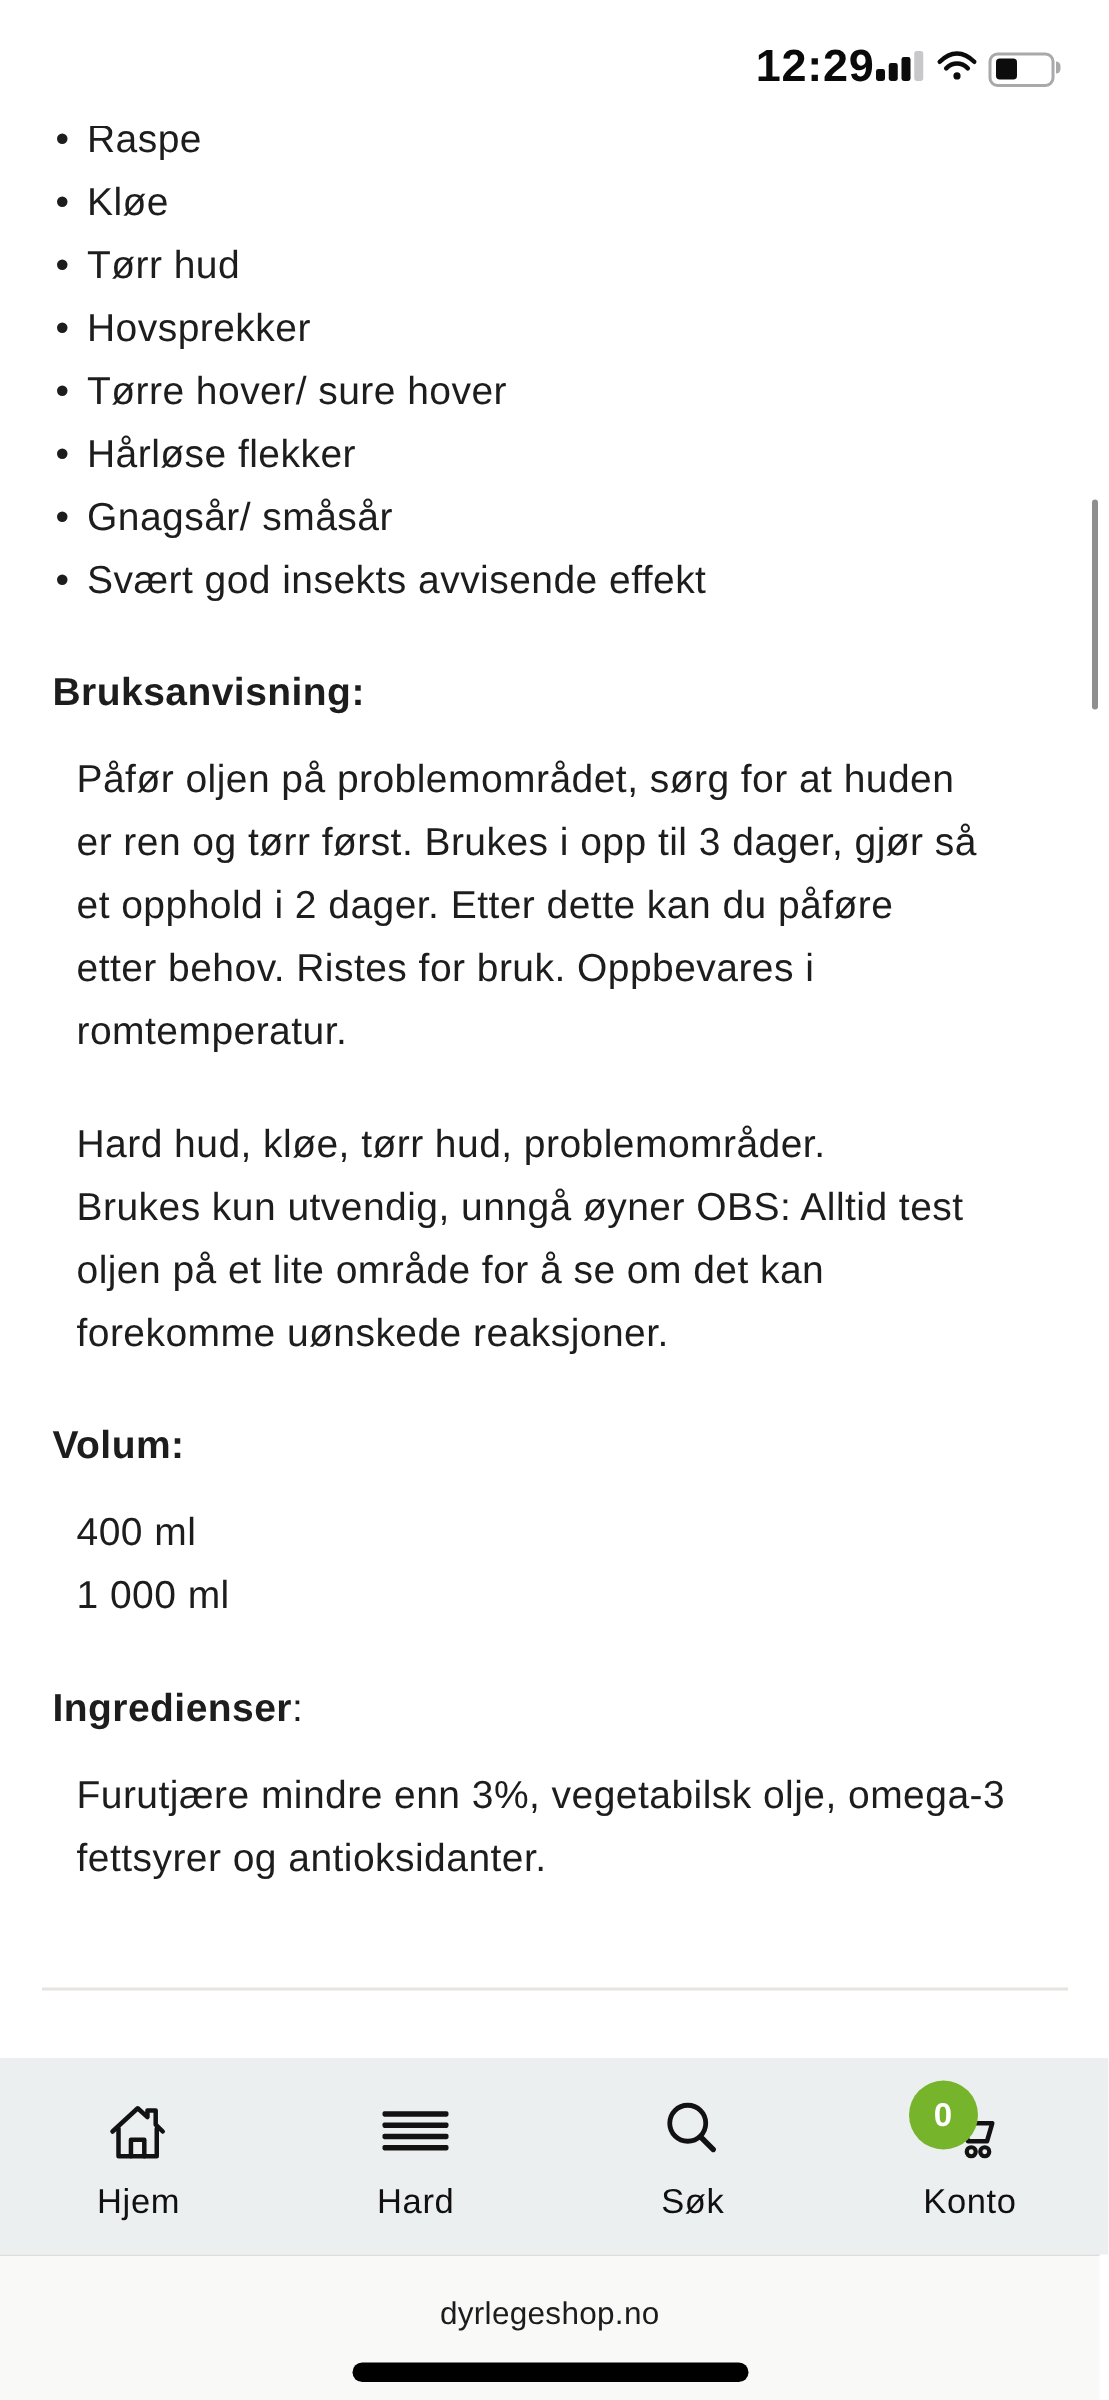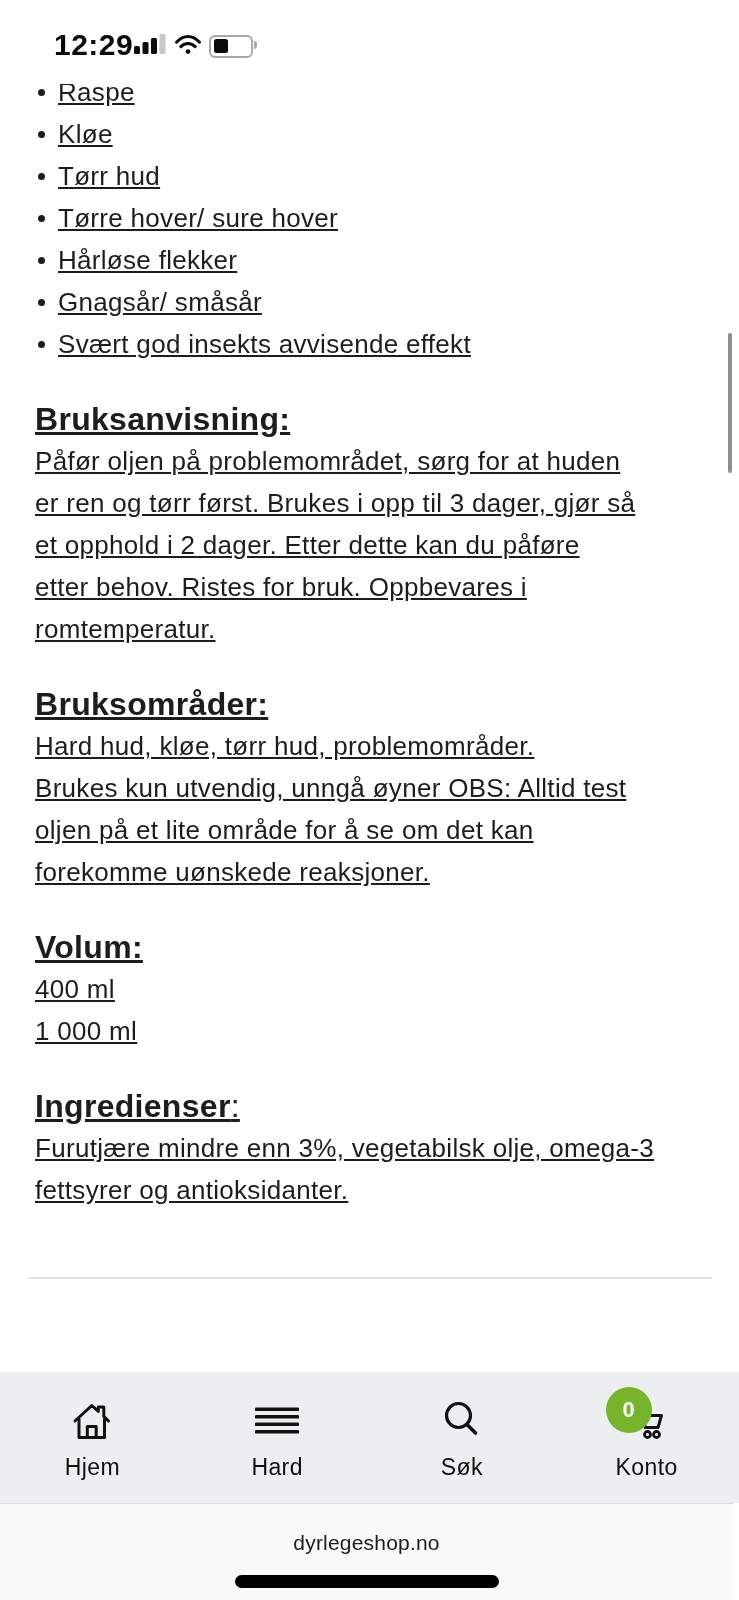--- a/index.html
+++ b/index.html
@@ -6,43 +6,43 @@
   body {
     width:739px; height:1600px; position:relative; overflow:hidden;
     background:#ffffff; font-family:"Liberation Sans", sans-serif;
     color:#1d1d1d; -webkit-font-smoothing:antialiased;
   }
 
   
   .status-bar {
     position:absolute; top:0; left:0; right:0; height:84px;
     background:#ffffff; z-index:6;
-    display:flex; align-items:center; justify-content:flex-start;
+    display:flex; align-items:center; justify-content:flex-end;
   }
   .status-time {
     margin-left:54px; margin-top:6px; font-size:30px; font-weight:700;
     letter-spacing:.5px; color:#0a0a0a;
   }
   .status-icons { display:flex; align-items:center; margin-right:36px; margin-top:8px; gap:7px; }
   .battery { width:40px; height:19px; border:2px solid #a9a9ac; border-radius:6px; position:relative; }
   .battery-fill { position:absolute; left:2.5px; top:2.5px; bottom:2.5px; width:14px; background:#0c0c0c; border-radius:2.5px; }
   .battery-nub { position:absolute; right:-6px; top:4.5px; width:3.5px; height:8px; background:#a9a9ac; border-radius:0 3px 3px 0; }
 
   
-  .page-content { position:absolute; top:71px; left:0; right:0; font-size:26px; line-height:42px; letter-spacing:.3px;text-decoration:underline; }
+  .page-content { position:absolute; top:71px; left:0; right:0; font-size:26px; line-height:42px; letter-spacing:.3px; }
   ul.features { margin:0; padding:0 27px 0 35px; list-style:none; }
   ul.features li { position:relative; padding-left:23px; }
   ul.features li::before {
     content:""; position:absolute; left:3px; top:18px; width:7px; height:7px;
     border-radius:50%; background:#1d1d1d;
   }
   .sec { margin-top:33px; padding:0 27px 0 35px; }
-  .sec h2 { margin:0; font-size:32px; line-height:42px; font-weight:700; letter-spacing:.3px; }
+  .sec h2 { margin:0; font-size:26px; line-height:42px; font-weight:700; letter-spacing:.3px; }
   .sec h2 .t-normal { font-weight:400; }
-  .sec p { margin:0; white-space:pre; }
+  .sec p { margin:16px; white-space:pre; }
 
   .content-divider { height:2px; background:#e7e4e0; margin:66px 27px 0 28px; }
 
   
   .scrollbar-thumb {
     position:absolute; right:7px; top:333px; width:4px; height:140px;
     background:#8f8f8f; border-radius:2px; z-index:7;
   }
 
   
@@ -99,37 +99,37 @@
       <span class="battery-nub"></span>
     </span>
   </div>
 </div>
 
 <div class="page-content">
   <ul class="features">
     <li>Raspe</li>
     <li>Kløe</li>
     <li>Tørr hud</li>
+    <li>Hovsprekker</li>
     <li>Tørre hover/ sure hover</li>
     <li>Hårløse flekker</li>
     <li>Gnagsår/ småsår</li>
     <li>Svært god insekts avvisende effekt</li>
   </ul>
 
   <div class="sec">
     <h2><span>Bruksanvisning:</span><span class="t-normal"></span></h2>
     <p>Påfør oljen på problemområdet, sørg for at huden
 er ren og tørr først. Brukes i opp til 3 dager, gjør så
 et opphold i 2 dager. Etter dette kan du påføre
 etter behov. Ristes for bruk. Oppbevares i
 romtemperatur.</p>
   </div>
 
   <div class="sec">
-    <h2><span>Bruksområder:</span><span class="t-normal"></span></h2>
     <p>Hard hud, kløe, tørr hud, problemområder.
 Brukes kun utvendig, unngå øyner OBS: Alltid test
 oljen på et lite område for å se om det kan
 forekomme uønskede reaksjoner.</p>
   </div>
 
   <div class="sec">
     <h2><span>Volum:</span><span class="t-normal"></span></h2>
     <p>400 ml
 1 000 ml</p>

